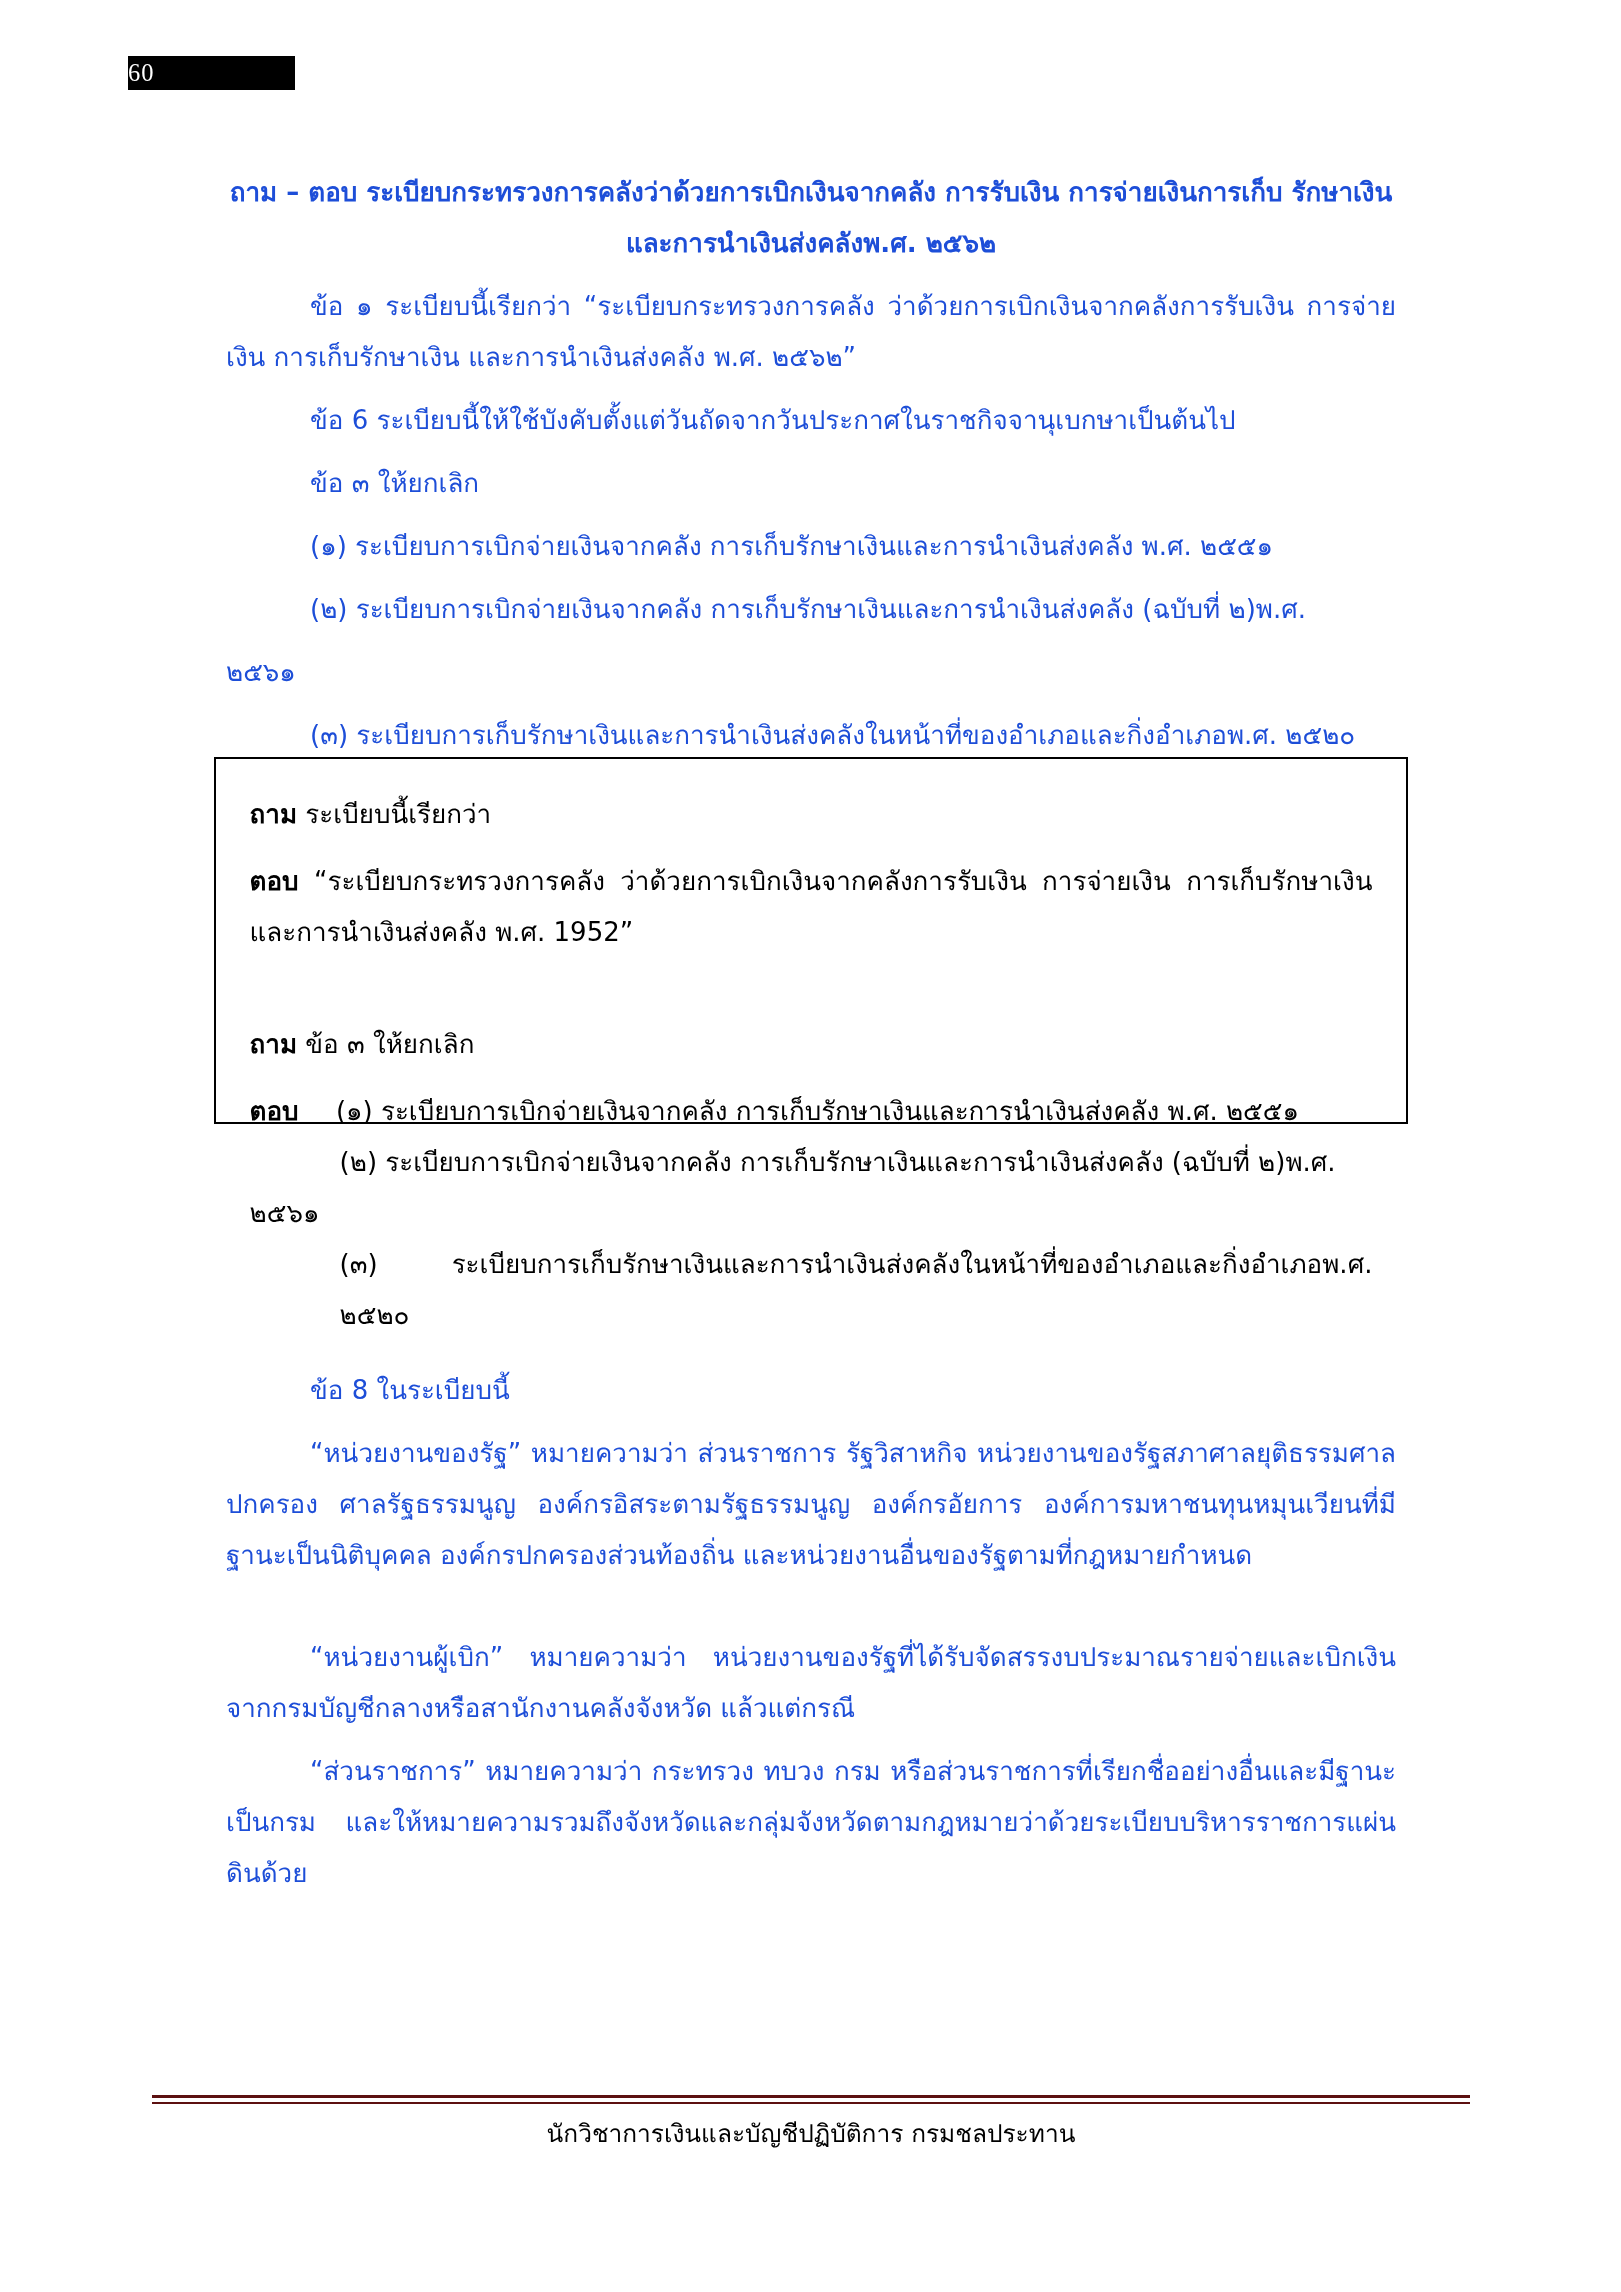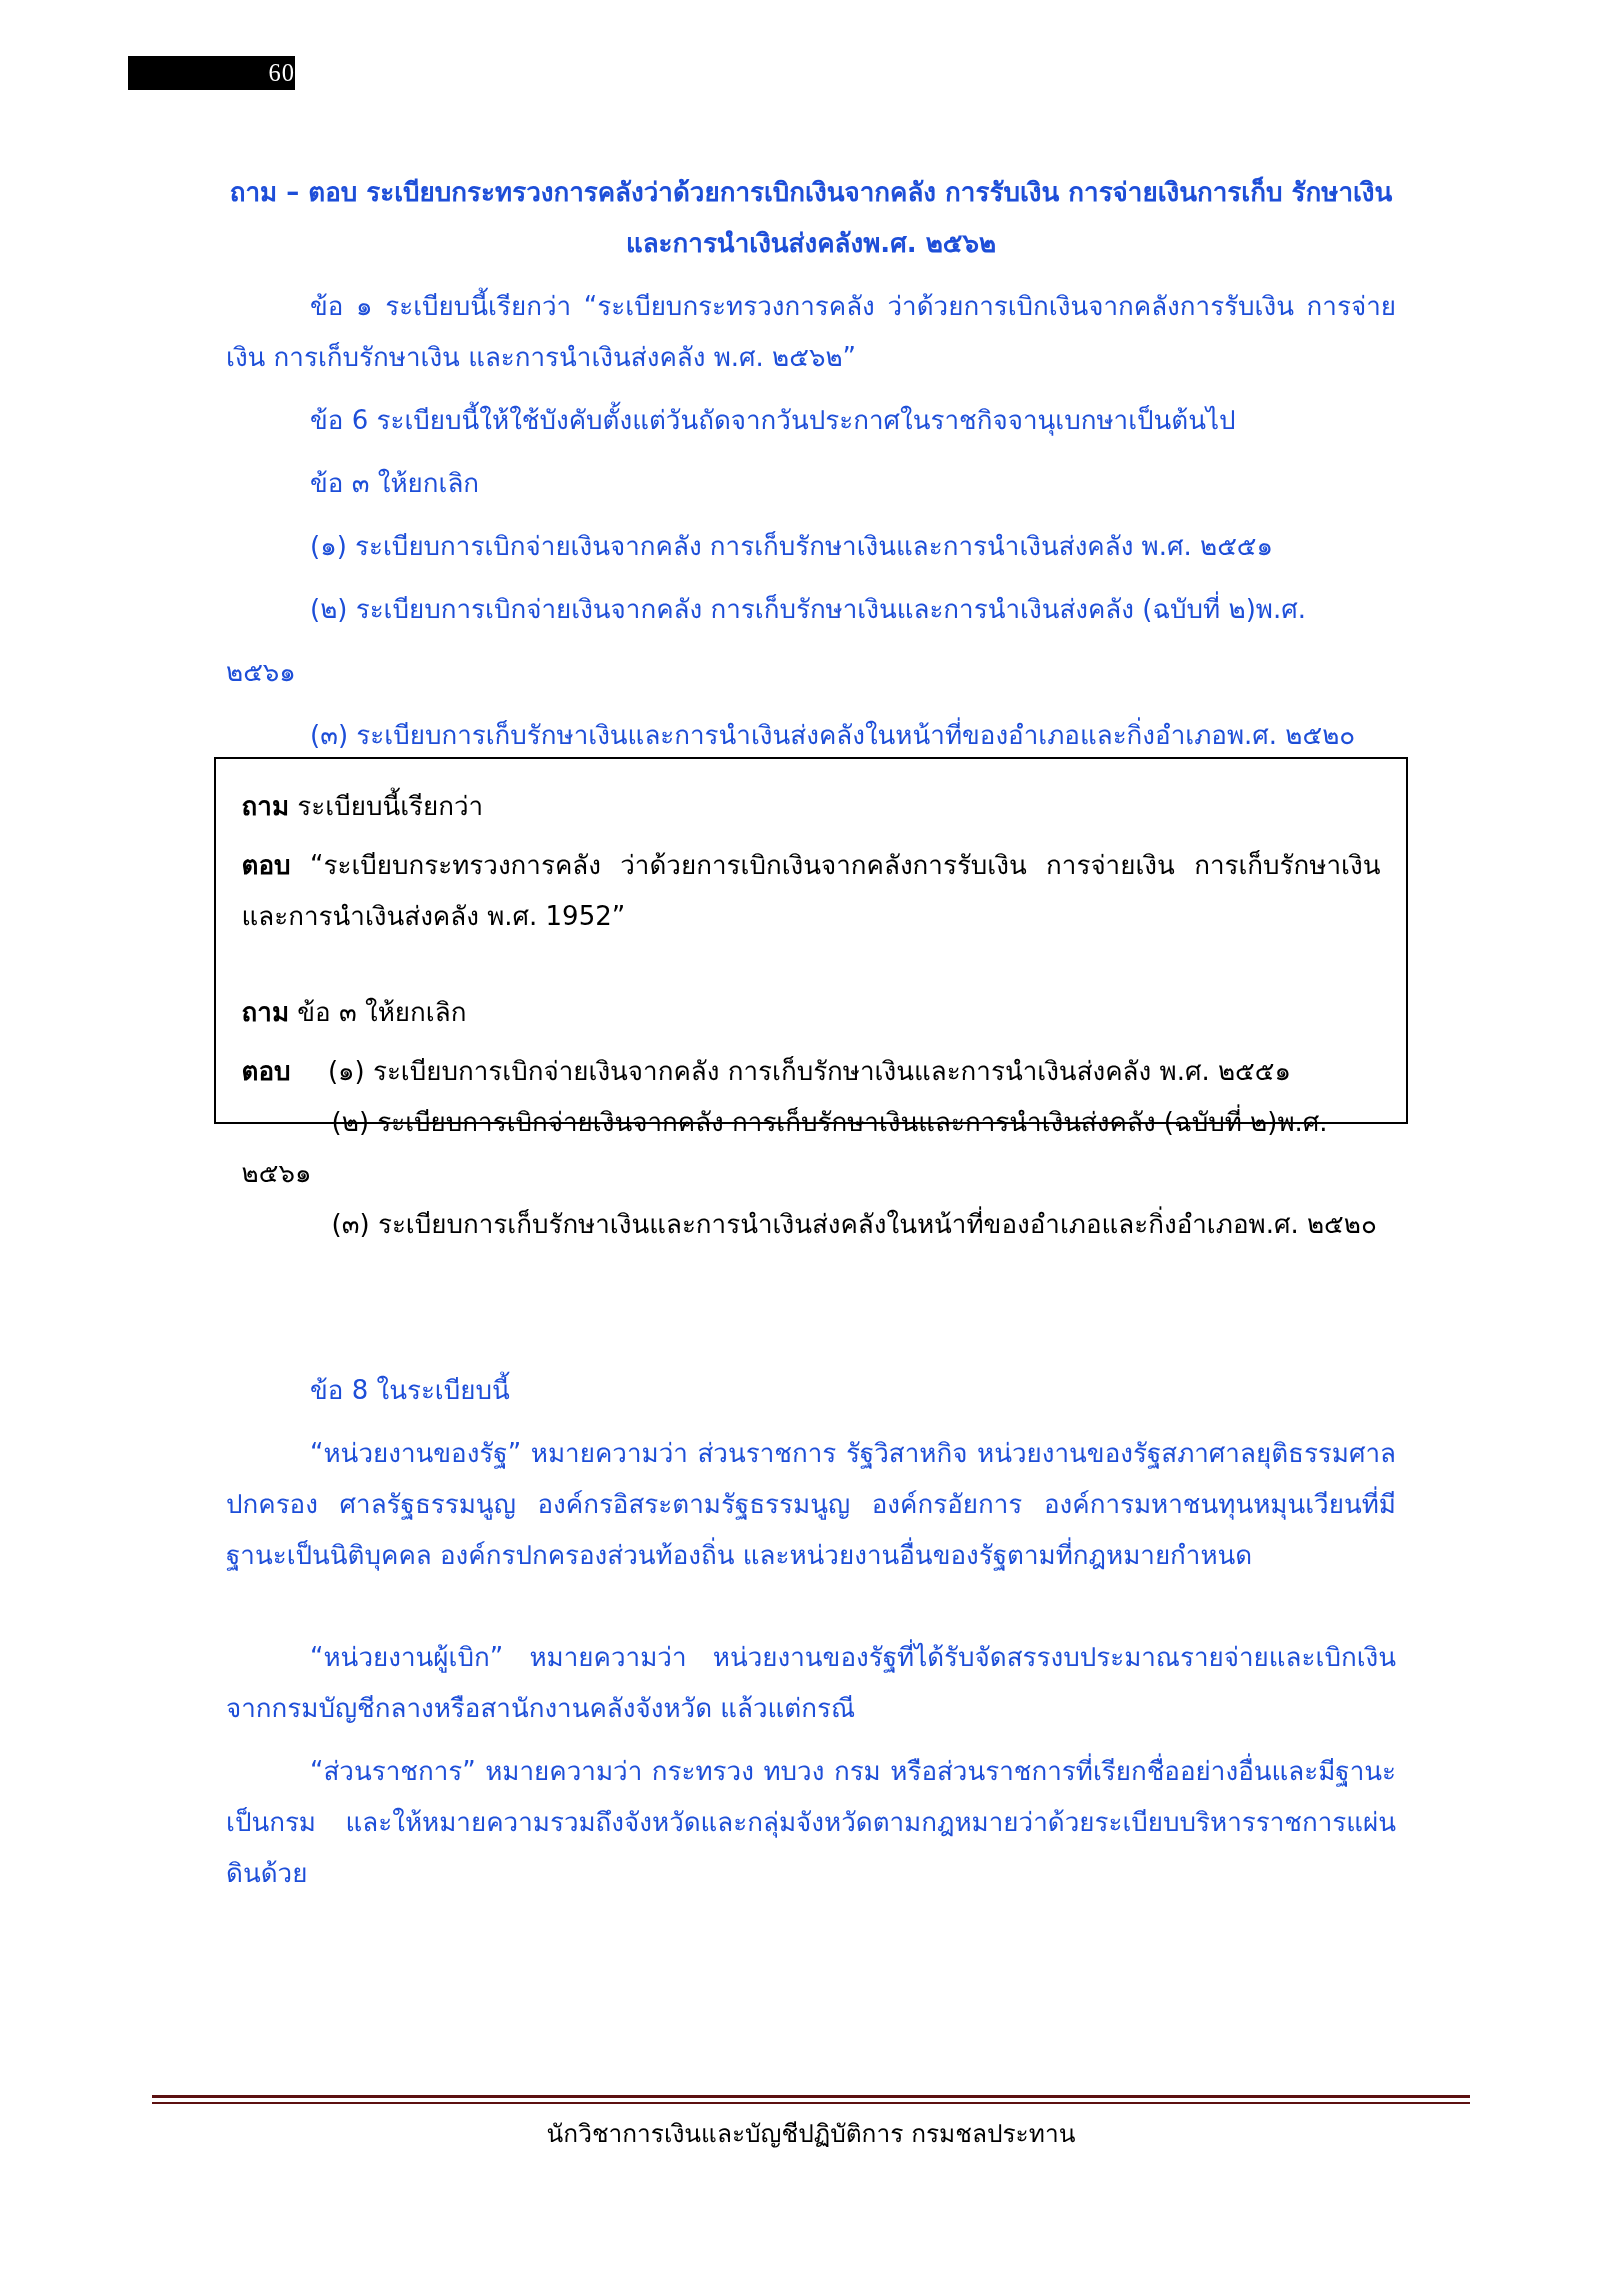--- a/index.html
+++ b/index.html
@@ -23,21 +23,21 @@
   .pagenum-banner {
     position: absolute;
     left: 128px;
     top: 56px;
     width: 167px;
     height: 34px;
     background: #000000;
     color: #ffffff;
     font-size: 24.5px;
     line-height: 34px;
-    text-align: right;
+    text-align: left;
     letter-spacing: 1px;
     font-family: "Liberation Serif", "DejaVu Serif", serif;
   }
 
   
   .doc {
     position: absolute;
     left: 214px;
     top: 167px;
     width: 1194px;
@@ -77,21 +77,21 @@
     width: 1194px;
     height: 367px;
     border: 2px solid #000000;
     box-sizing: border-box;
     padding: 13.7px 17.6px 9.8px 17.6px;
     font-size: 26px;
     line-height: 51px;
     color: #000000;
   }
   .qa-line {
-    margin: 8px;
+    margin: 16px;
     text-align: justify;
   }
   .qa-label {
     font-weight: bold;
   }
   .qa-ans-body {
     display: block;
     margin-left: 90px;
     text-indent: 0;
   }

